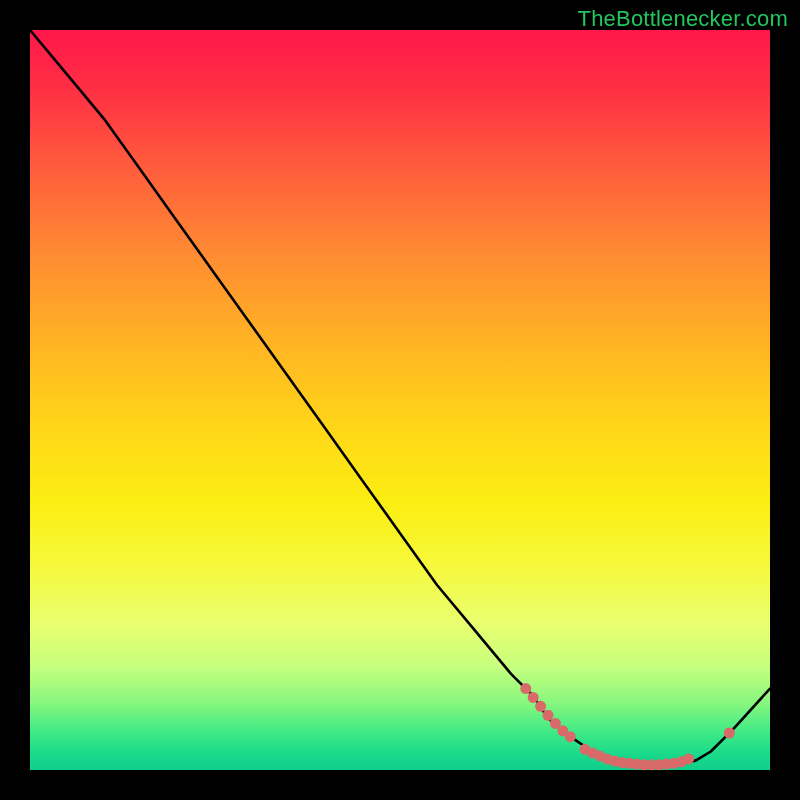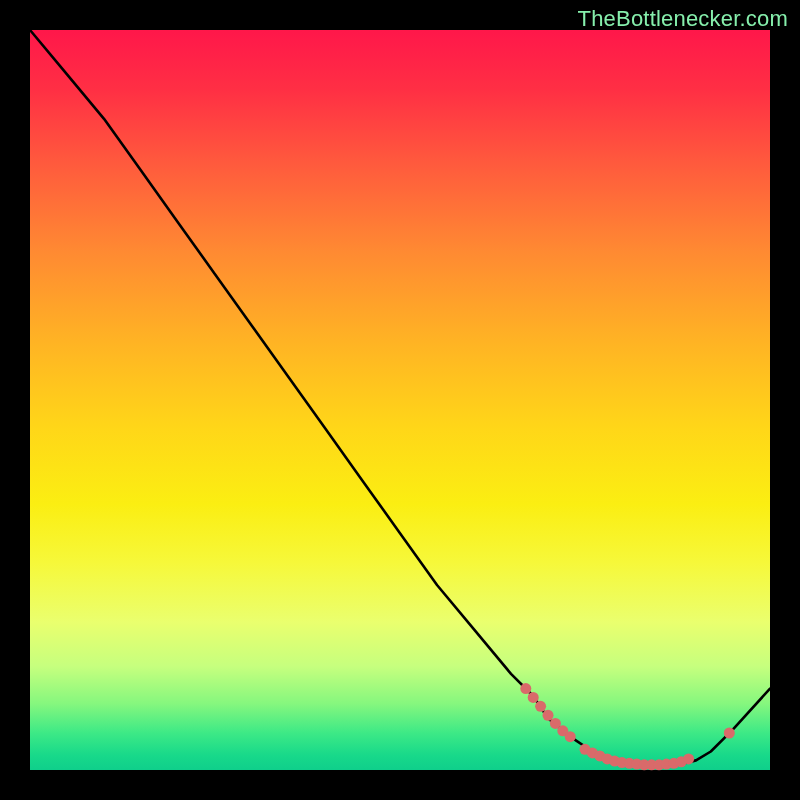--- a/index.html
+++ b/index.html
@@ -39,21 +39,21 @@
       #86f77e 91%,
       #3de986 95%,
       #18d98a 98%,
       #0fcf8b 100%
     );
   }
   .watermark {
     position: absolute;
     top: 6px;
     right: 12px;
-    color: #86efac;
+    color: #22c55e;
     font-size: 22px;
     letter-spacing: 0.2px;
     user-select: none;
   }
   svg.curve {
     position: absolute;
     left: 0;
     top: 0;
     width: 740px;
     height: 740px;

